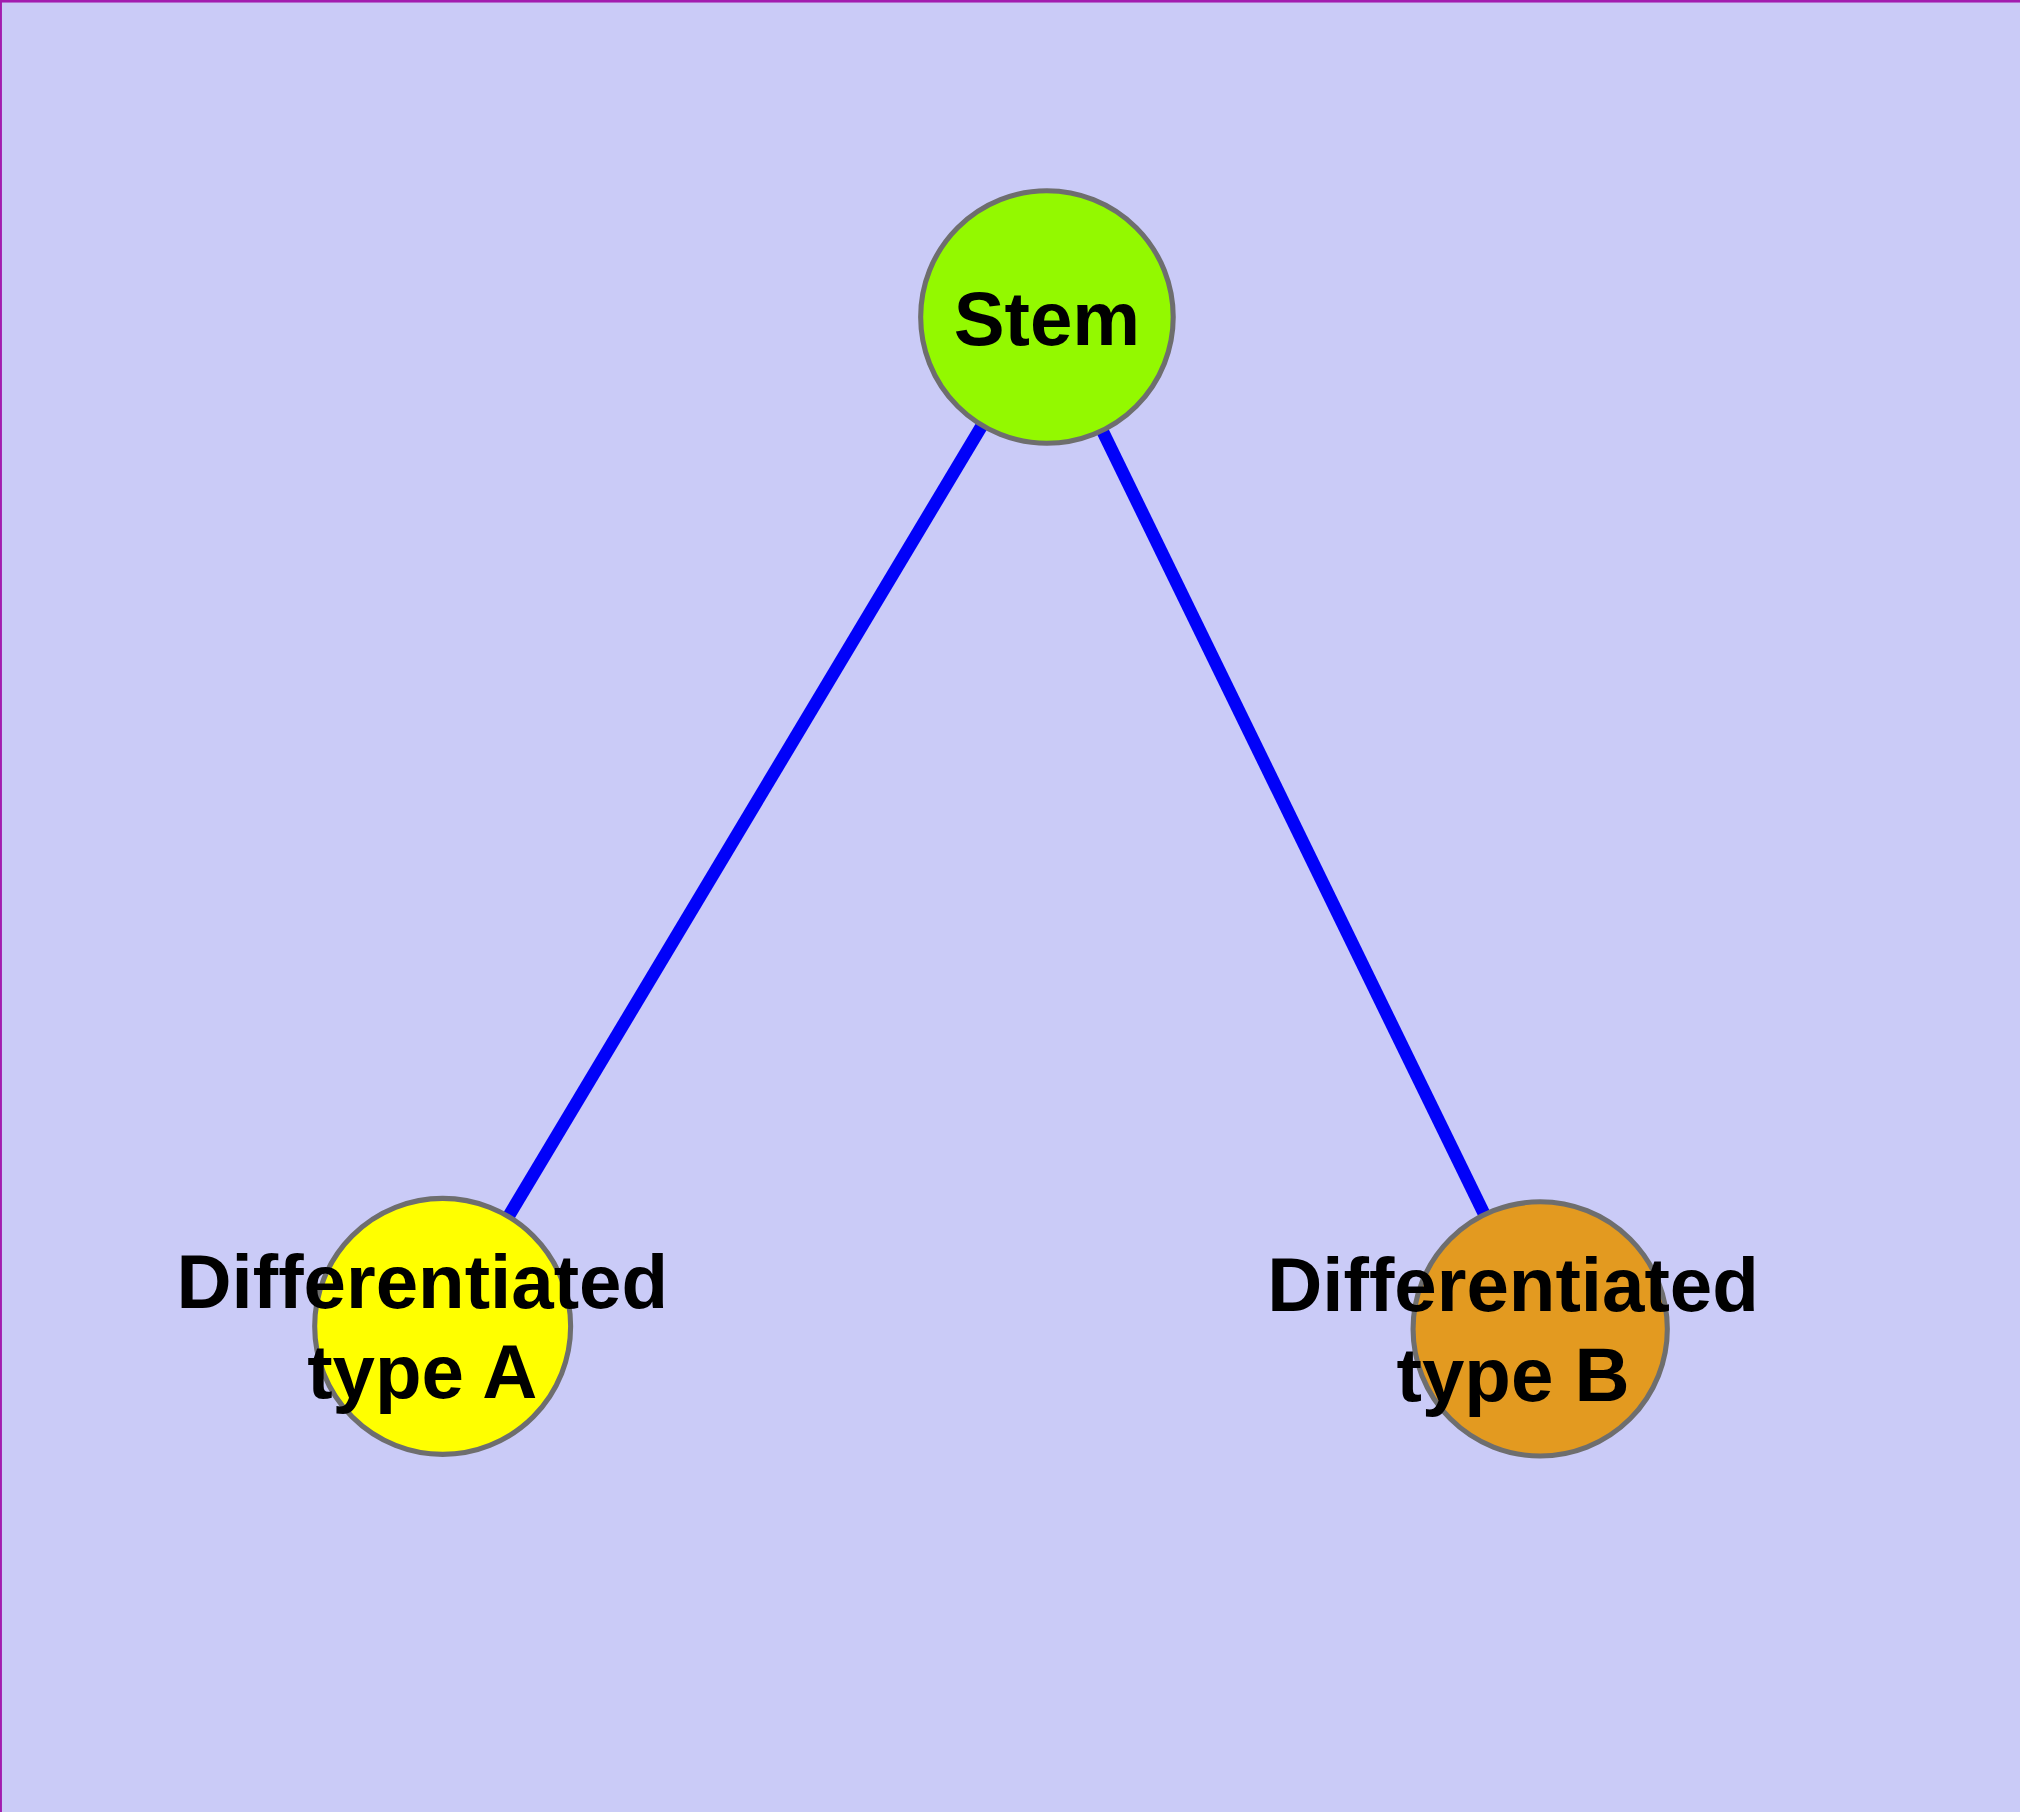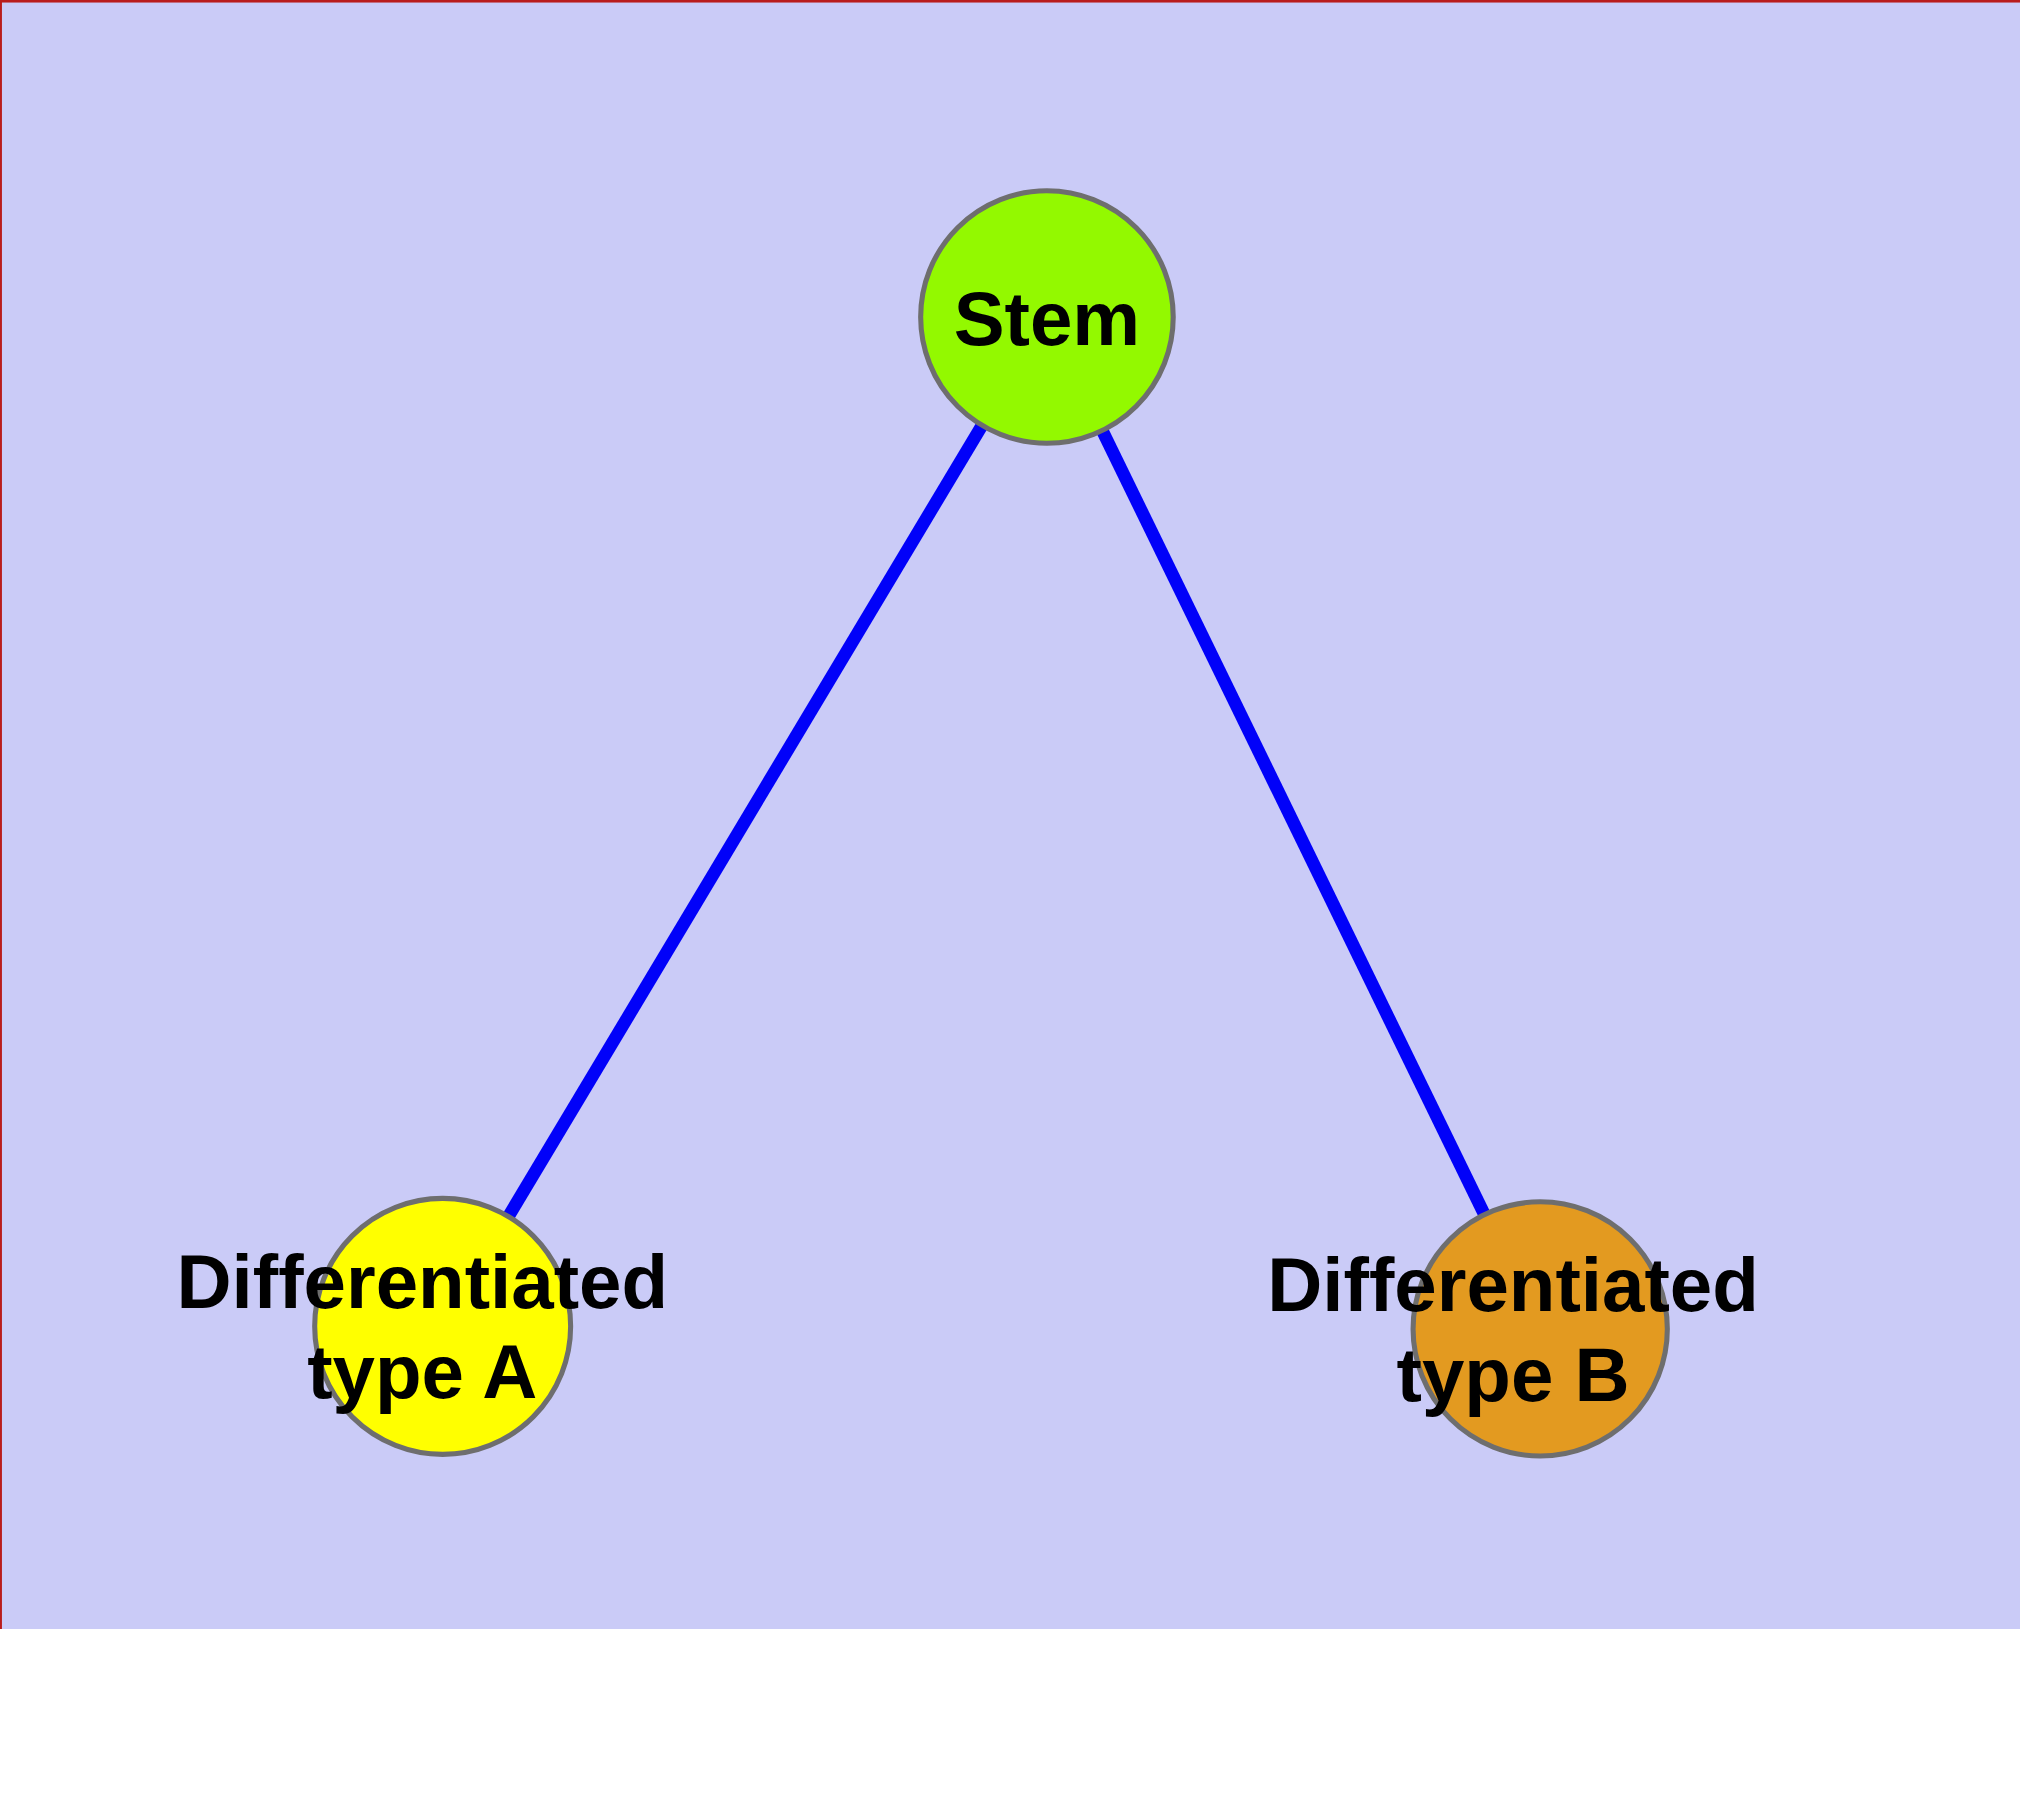--- a/index.html
+++ b/index.html
@@ -3,22 +3,22 @@
 <meta charset="utf-8">
 <style>
   html, body {
     margin: 0;
     padding: 0;
     background: #ffffff;
   }
   .page {
     position: relative;
     width: 2021px;
-    height: 1629px;
-    background: #b91c1c;
+    height: 1812px;
+    background: #a21caf;
     overflow: hidden;
     font-family: "Liberation Sans", sans-serif;
   }
   .diagram-svg {
     position: absolute;
     left: 0;
     top: 0;
     width: 2021px;
     height: 1812px;
     display: block;

